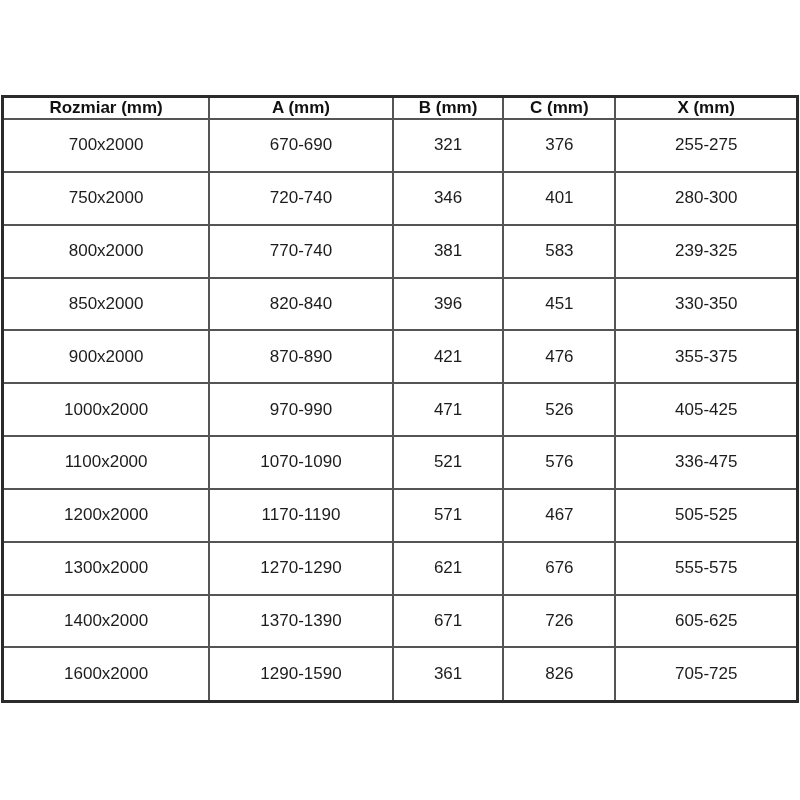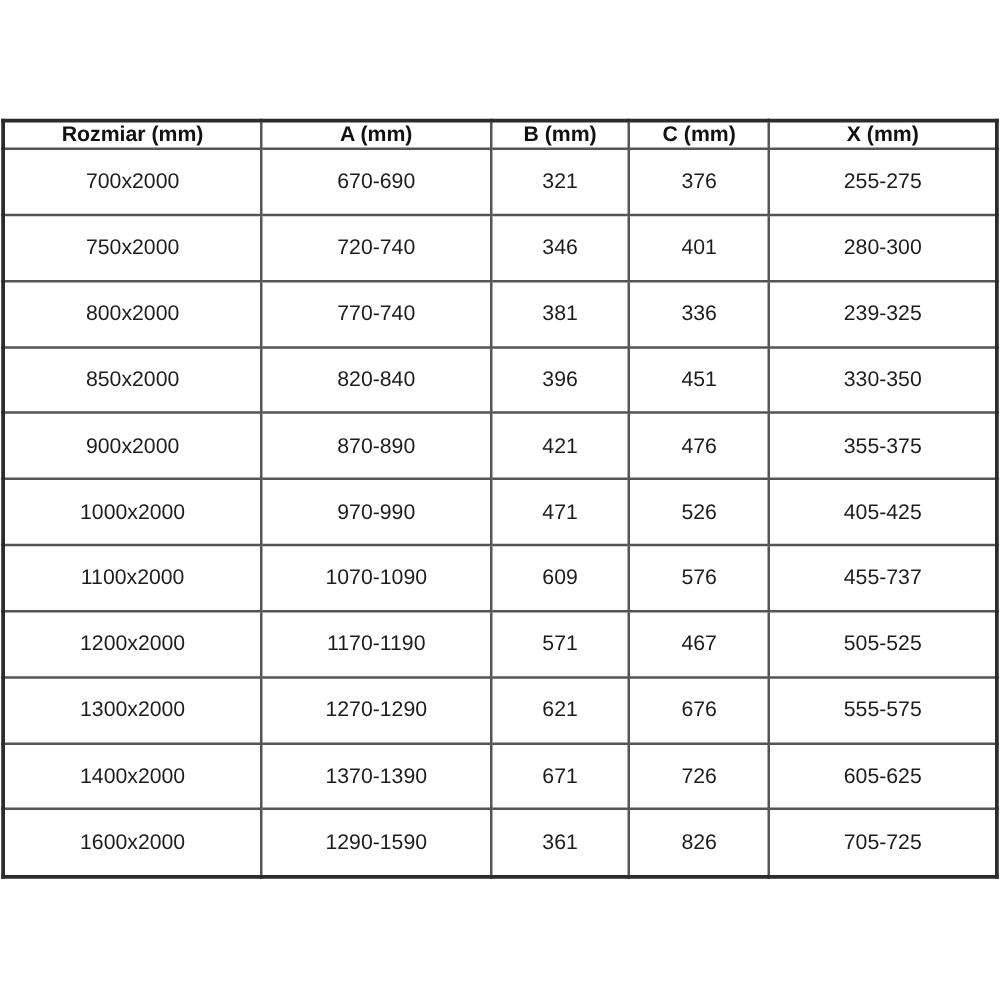--- a/index.html
+++ b/index.html
@@ -79,21 +79,21 @@
           <td>750x2000</td>
           <td>720-740</td>
           <td>346</td>
           <td>401</td>
           <td>280-300</td>
         </tr>
         <tr>
           <td>800x2000</td>
           <td>770-740</td>
           <td>381</td>
-          <td>336</td>
+          <td>583</td>
           <td>239-325</td>
         </tr>
         <tr>
           <td>850x2000</td>
           <td>820-840</td>
           <td>396</td>
           <td>451</td>
           <td>330-350</td>
         </tr>
         <tr>
@@ -106,23 +106,23 @@
         <tr>
           <td>1000x2000</td>
           <td>970-990</td>
           <td>471</td>
           <td>526</td>
           <td>405-425</td>
         </tr>
         <tr>
           <td>1100x2000</td>
           <td>1070-1090</td>
-          <td>609</td>
+          <td>521</td>
           <td>576</td>
-          <td>455-737</td>
+          <td>336-475</td>
         </tr>
         <tr>
           <td>1200x2000</td>
           <td>1170-1190</td>
           <td>571</td>
           <td>467</td>
           <td>505-525</td>
         </tr>
         <tr>
           <td>1300x2000</td>

